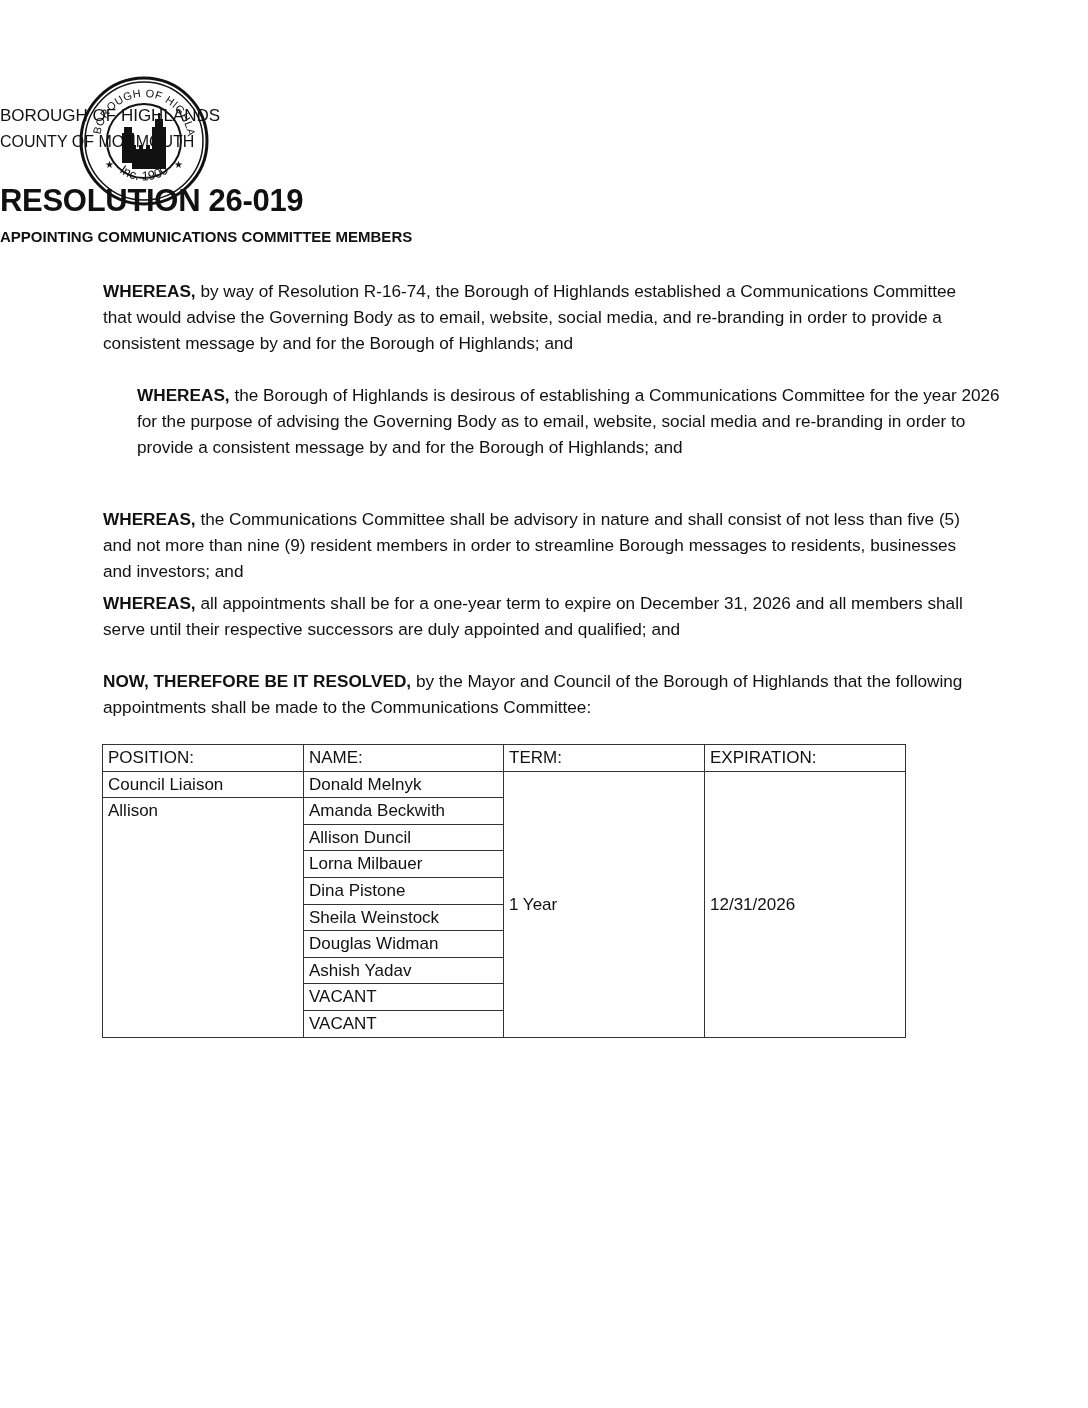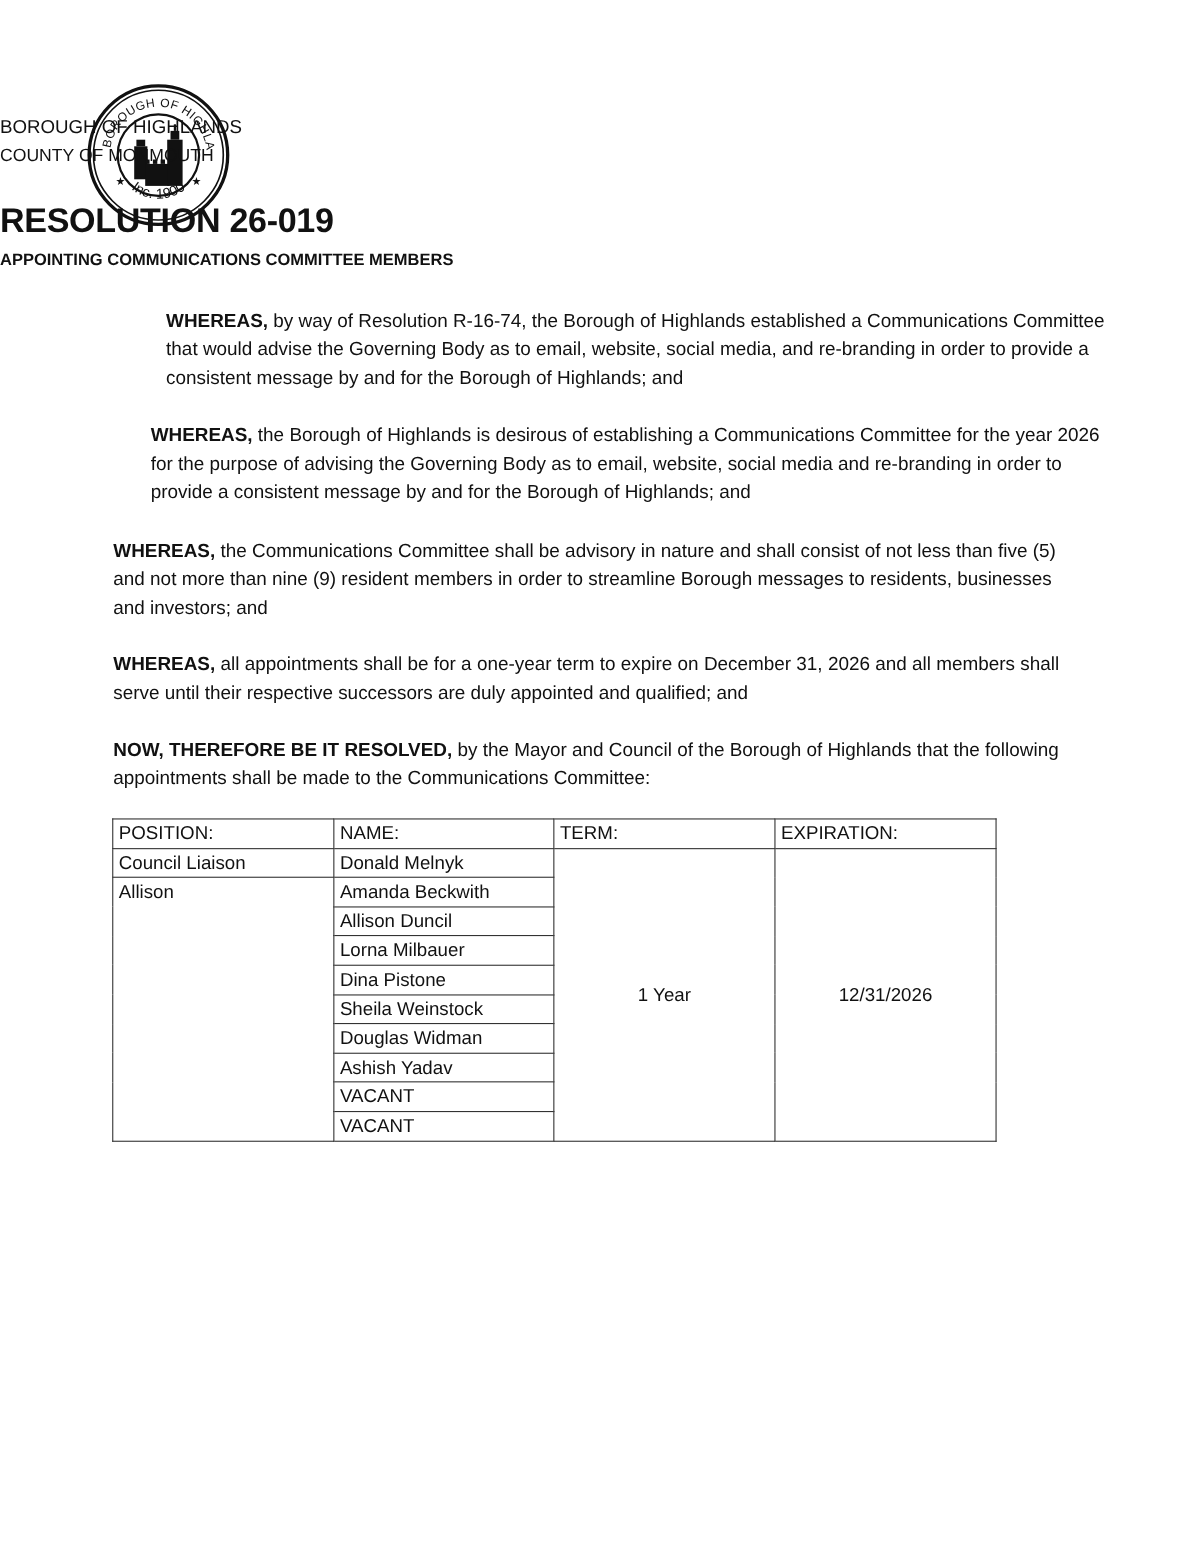--- a/index.html
+++ b/index.html
@@ -6,33 +6,33 @@
   body { width:1088px; height:1408px; position:relative; overflow:hidden;
          font-family:"Liberation Sans", sans-serif; color:#111; }
   .seal { position:absolute; left:78px; top:75px; width:132px; height:132px; }
   .hdr { position:absolute; left:0; width:1088px; text-align:left; }
   .borough { top:104px; font-size:17px; line-height:24px; }
   .county { top:130px; font-size:16px; line-height:24px; }
   .title { top:183px; font-size:31px; font-weight:bold; letter-spacing:-0.3px; }
   .subtitle { top:228px; font-size:15px; font-weight:bold; }
   .para { position:absolute; left:103px; width:885px; font-size:17.2px; line-height:26px; }
   .para b { font-weight:bold; }
-  .p1 { top:278px;margin-left:48px; }
+  .p1 { top:278px; }
   .p2 { top:382px;margin-left:34px; }
-  .p3 { top:487px; }
+  .p3 { top:506px; }
   .p4 { top:590px; }
   .p5 { top:668px; }
   table.appt { position:absolute; left:102px; top:744px; border-collapse:collapse;
                font-size:17px; }
   table.appt td { border:1.5px solid #333; padding:0 5px; height:25.6px; vertical-align:top; line-height:25px; }
   td.c1 { width:190px; }
   td.c2 { width:189px; }
   td.c3 { width:190px; }
   td.c4 { width:190px; }
-  td.mid { vertical-align:middle !important; text-align:center; }
+  td.mid { vertical-align:middle !important; text-align:left; }
 </style>
 </head>
 <body>
 
 <svg class="seal" viewBox="0 0 132 132">
   <defs>
     <path id="topArc" d="M 22 66 A 44 44 0 0 1 110 66"></path>
     <path id="botArc" d="M 28 78 A 40 40 0 0 0 104 78"></path>
   </defs>
   <circle cx="66" cy="66" r="63" fill="none" stroke="#111" stroke-width="3"></circle>

